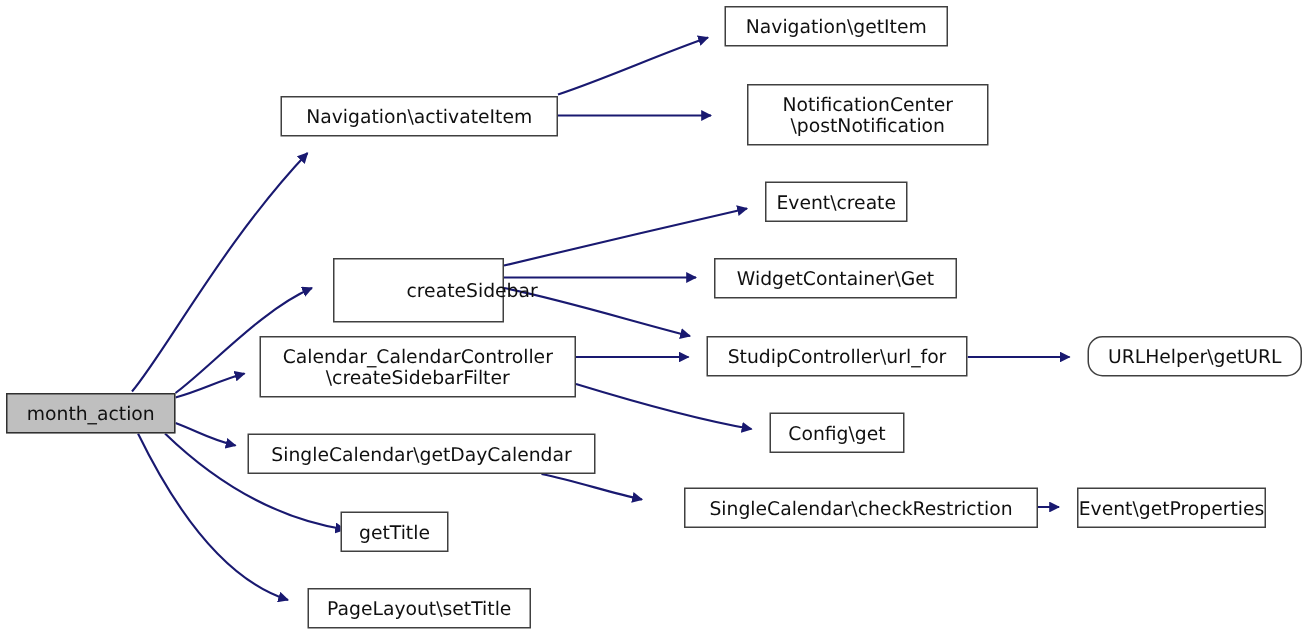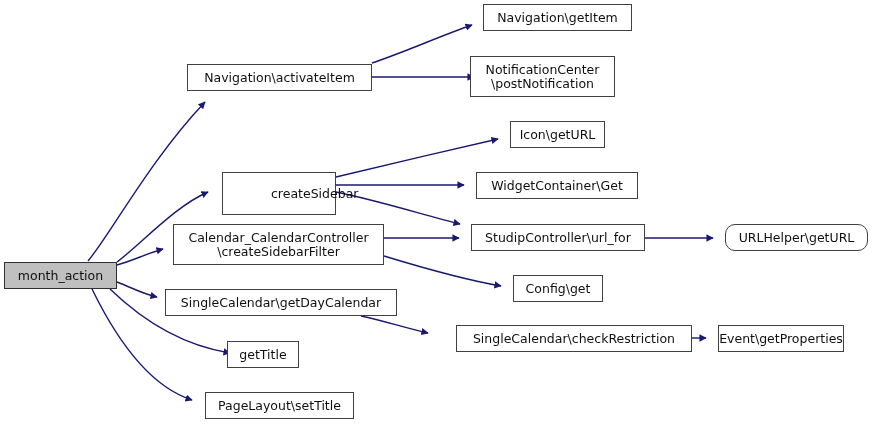--- a/index.html
+++ b/index.html
@@ -80,24 +80,24 @@
         <path d="M 361,316 C 385,321 405,328 428,333" marker-end="url(#arrow)" stroke="#191970" fill="none" stroke-width="1.4"></path>
         <path d="M 645,238 C 668,238 692,238 713,238" marker-end="url(#arrow)" stroke="#191970" fill="none" stroke-width="1.4"></path>
         <path d="M 676,338 C 690,338 697,338 706,338" marker-end="url(#arrow)" stroke="#191970" fill="none" stroke-width="1.4"></path>
       </g>
   </svg>
 
   <div id="node-layer">
       <div class="node current" style="left: 4px; top: 262px; width: 113px; height: 27px;"><span class="node-label">month_action</span></div>
       <div class="node" style="left: 187px; top: 64px; width: 185px; height: 27px;"><span class="node-label">Navigation\activateItem</span></div>
       <div class="node" style="left: 483px; top: 4px; width: 149px; height: 27px;"><span class="node-label">Navigation\getItem</span></div>
-      <div class="node" style="left: 470px; top: 56px; width: 145px; height: 41px;"><span class="node-label">NotificationCenter
+      <div class="node" style="left: 498px; top: 56px; width: 161px; height: 41px;"><span class="node-label">NotificationCenter
 \postNotification</span></div>
       <div class="node" style="left: 222px; top: 172px; width: 114px; height: 43px; padding-left: 48px;"><span class="node-label">createSidebar</span></div>
-      <div class="node" style="left: 510px; top: 121px; width: 95px; height: 27px;"><span class="node-label">Icon\getURL</span></div>
+      <div class="node" style="left: 510px; top: 121px; width: 95px; height: 27px;"><span class="node-label">Event\create</span></div>
       <div class="node" style="left: 476px; top: 172px; width: 162px; height: 27px;"><span class="node-label">WidgetContainer\Get</span></div>
       <div class="node" style="left: 173px; top: 224px; width: 211px; height: 41px;"><span class="node-label">Calendar_CalendarController
 \createSidebarFilter</span></div>
       <div class="node" style="left: 471px; top: 224px; width: 174px; height: 27px;"><span class="node-label">StudipController\url_for</span></div>
       <div class="node" style="left: 725px; top: 224px; width: 143px; height: 27px; border-radius: 10px;"><span class="node-label">URLHelper\getURL</span></div>
       <div class="node" style="left: 513px; top: 275px; width: 90px; height: 27px;"><span class="node-label">Config\get</span></div>
       <div class="node" style="left: 165px; top: 289px; width: 232px; height: 27px;"><span class="node-label">SingleCalendar\getDayCalendar</span></div>
       <div class="node" style="left: 456px; top: 325px; width: 236px; height: 27px; justify-content: center;"><span class="node-label">SingleCalendar\checkRestriction</span></div>
       <div class="node" style="left: 718px; top: 325px; width: 126px; height: 27px;"><span class="node-label">Event\getProperties</span></div>
       <div class="node" style="left: 227px; top: 341px; width: 72px; height: 27px;"><span class="node-label">getTitle</span></div>

